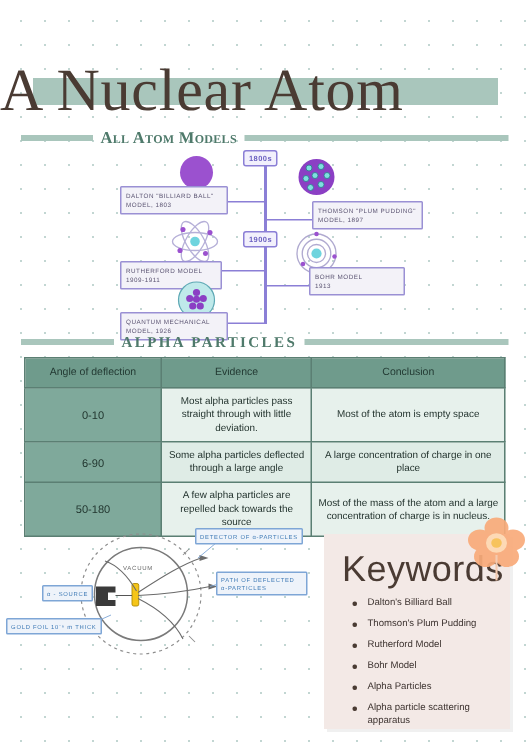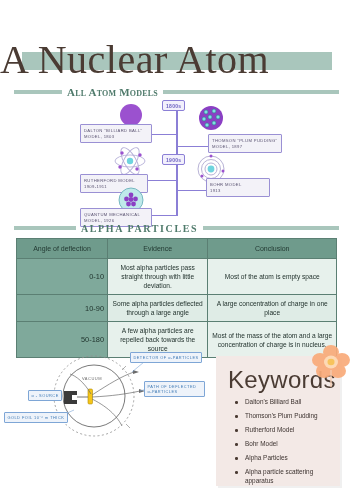--- a/index.html
+++ b/index.html
@@ -60,21 +60,21 @@
 
   
   .tbl{position:absolute;left:16px;top:238px;width:321px;border-collapse:collapse;}
   .tbl td,.tbl th{
     border:1px solid #5b7f73;
     font-size:6.6px;line-height:9px;color:#23332e;
     text-align:center;vertical-align:middle;padding:4px 3px;
     font-weight:normal;
   }
   .tbl thead th{background:#6f9b8c;color:#233a33;font-size:7px;padding:5px 3px;}
-  .tbl td.angle{background:#7fa99b;width:84px;font-size:7.4px;color:#1f332c;text-align:right;}
+  .tbl td.angle{background:#7fa99b;width:84px;font-size:7.4px;color:#1f332c;}
   .tbl td.cell{background:#e7f1ec;}
   .tbl td.cell.alt{background:#dfece6;}
 
   
   .appa{position:absolute;left:14px;top:348px;width:205px;height:110px;}
   .alabel{
     position:absolute;background:#eef3fa;border:.9px solid #7ea6d6;border-radius:1px;
     color:#3f7ab5;font-size:3.9px;letter-spacing:.5px;line-height:5.4px;
     padding:1.6px 2.4px;white-space:pre-line;
   }
@@ -211,21 +211,21 @@
         <th>Conclusion</th>
       </tr>
     </thead>
     <tbody>
       <tr>
         <td class="angle">0-10</td>
         <td class="cell">Most alpha particles pass straight through with little deviation.</td>
         <td class="cell">Most of the atom is empty space</td>
       </tr>
       <tr>
-        <td class="angle">10-90</td>
+        <td class="angle">6-90</td>
         <td class="cell alt">Some alpha particles deflected through a large angle</td>
         <td class="cell alt">A large concentration of charge in one place</td>
       </tr>
       <tr>
         <td class="angle">50-180</td>
         <td class="cell">A few alpha particles are repelled back towards the source</td>
         <td class="cell">Most of the mass of the atom and a large concentration of charge is in nucleus.</td>
       </tr>
     </tbody>
   </table>

